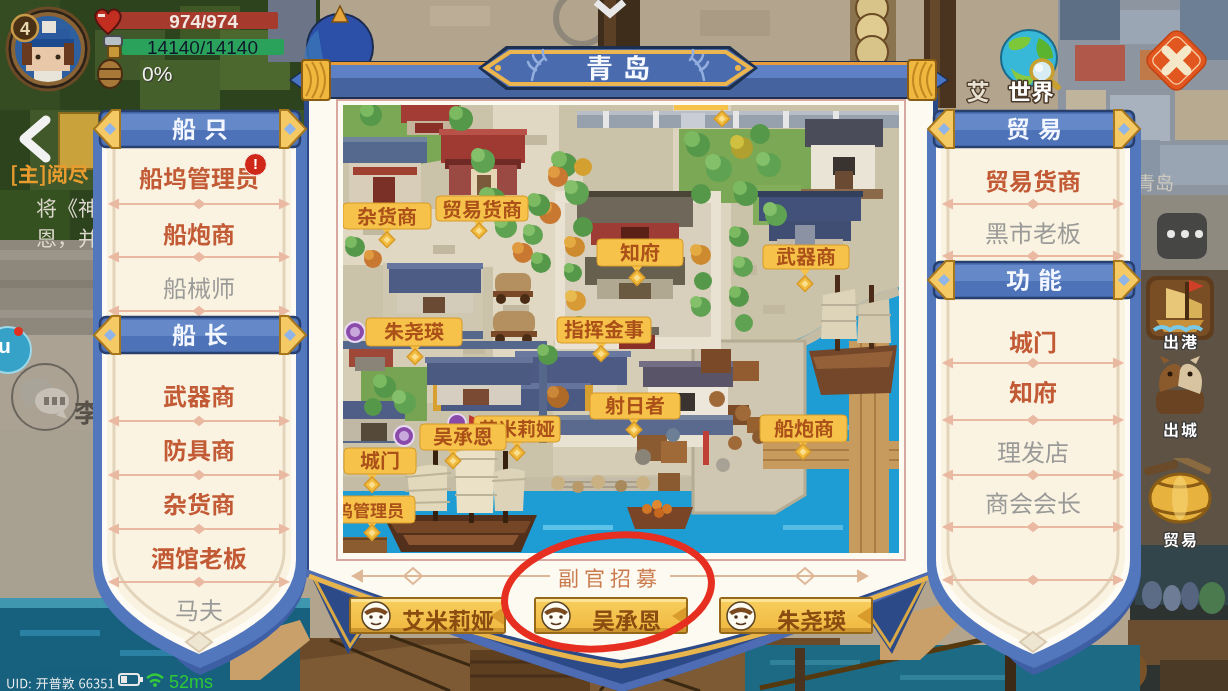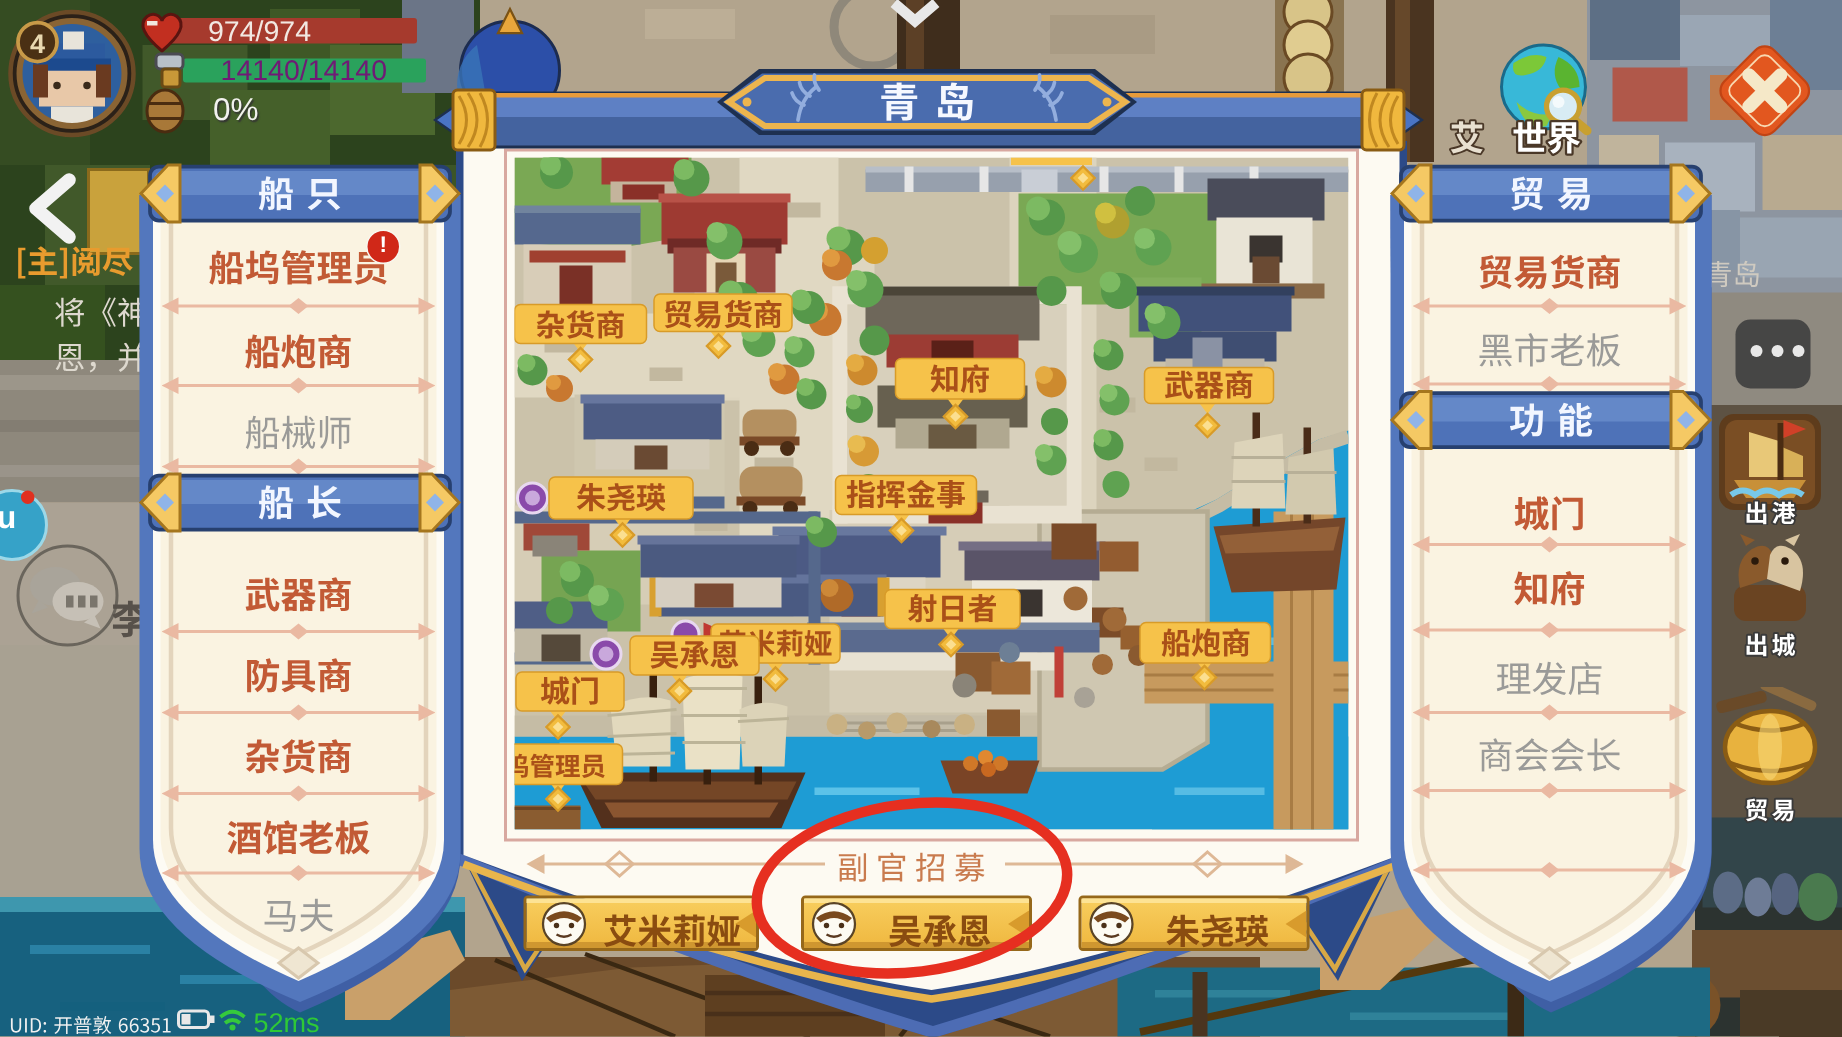--- a/index.html
+++ b/index.html
@@ -1205,24 +1205,24 @@
  <g transform="translate(86.0,31.0)">
           <g fill="#f2f6ff">
             <path transform="translate(0.0,0) scale(0.0240,-0.0240)" d="M26 206 55 81C165 111 310 151 443 191L428 305L289 268V628H418V742H40V628H170V238C116 225 67 214 26 206ZM573 834 572 637H432V522H567C554 291 503 116 308 6C337 -16 375 -60 392 -91C612 40 671 253 688 522H822C813 208 802 82 778 54C767 40 756 37 738 37C715 37 666 37 614 41C634 8 649 -43 651 -77C706 -79 761 -79 795 -74C833 -68 858 -57 883 -20C920 27 930 175 942 582C943 598 943 637 943 637H693L695 834Z"></path>
             <path transform="translate(32.0,0) scale(0.0240,-0.0240)" d="M350 390V337H201V390ZM90 488V-88H201V101H350V34C350 22 347 19 334 19C321 18 282 17 246 19C261 -9 279 -56 285 -87C345 -87 391 -86 425 -67C459 -50 469 -20 469 32V488ZM201 248H350V190H201ZM848 787C800 759 733 728 665 702V846H547V544C547 434 575 400 692 400C716 400 805 400 830 400C922 400 954 436 967 565C934 572 886 590 862 609C858 520 851 505 819 505C798 505 725 505 709 505C671 505 665 510 665 545V605C753 630 847 663 924 700ZM855 337C807 305 738 271 667 243V378H548V62C548 -48 578 -83 695 -83C719 -83 811 -83 836 -83C932 -83 964 -43 977 98C944 106 896 124 871 143C866 40 860 22 825 22C804 22 729 22 712 22C674 22 667 27 667 63V143C758 171 857 207 934 249ZM87 536C113 546 153 553 394 574C401 556 407 539 411 524L520 567C503 630 453 720 406 788L304 750C321 724 338 694 353 664L206 654C245 703 285 762 314 819L186 852C158 779 111 707 95 688C79 667 63 652 47 648C61 617 81 561 87 536Z"></path>
           </g>
         </g>
 </svg>
 </div>
 
 <div class="abs" style="left:108px;top:12px;width:170px;height:17px;background:#a63a2d;border-radius:2px;"></div>
-<div class="abs" style="left:108px;top:11px;width:130px;height:19px;font-size:19px;color:#f2e8e2;text-align:center;">974/974</div>
+<div class="abs" style="left:108px;top:11px;width:130px;height:19px;font-size:19px;color:#f2e8e2;text-align:right;font-weight:bold;">974/974</div>
 
 <div class="abs" style="left:122px;top:39px;width:162px;height:16px;background:#2aa25c;border-radius:2px;"></div>
-<div class="abs" style="left:124px;top:37px;width:134px;height:19px;font-size:19px;color:#701a75;text-align:right;">14140/14140</div>
+<div class="abs" style="left:124px;top:37px;width:134px;height:19px;font-size:19px;color:#0f172a;text-align:right;">14140/14140</div>
 
 <div class="abs" style="left:142px;top:62px;font-size:21px;color:#f2f2ee;text-shadow:1px 1px 1px #333;">0%</div>
 
 <svg class="abs" style="left:90px;top:6px" width="36" height="32">
       <path d="M18,28 C6,18 2,10 8,5 C12,2 17,4 18,8 C19,4 24,2 28,5 C34,10 30,18 18,28 Z" fill="#c22f20" stroke="#5a1410" stroke-width="2"></path>
       <rect x="8" y="8" width="7" height="3" fill="#f0e8e0"></rect>
     </svg>
 
 <svg class="abs" style="left:100px;top:32px" width="30" height="30">
       <rect x="4" y="4" width="18" height="10" rx="3" fill="#b8c0c8" stroke="#4a4a52" stroke-width="2"></rect>

